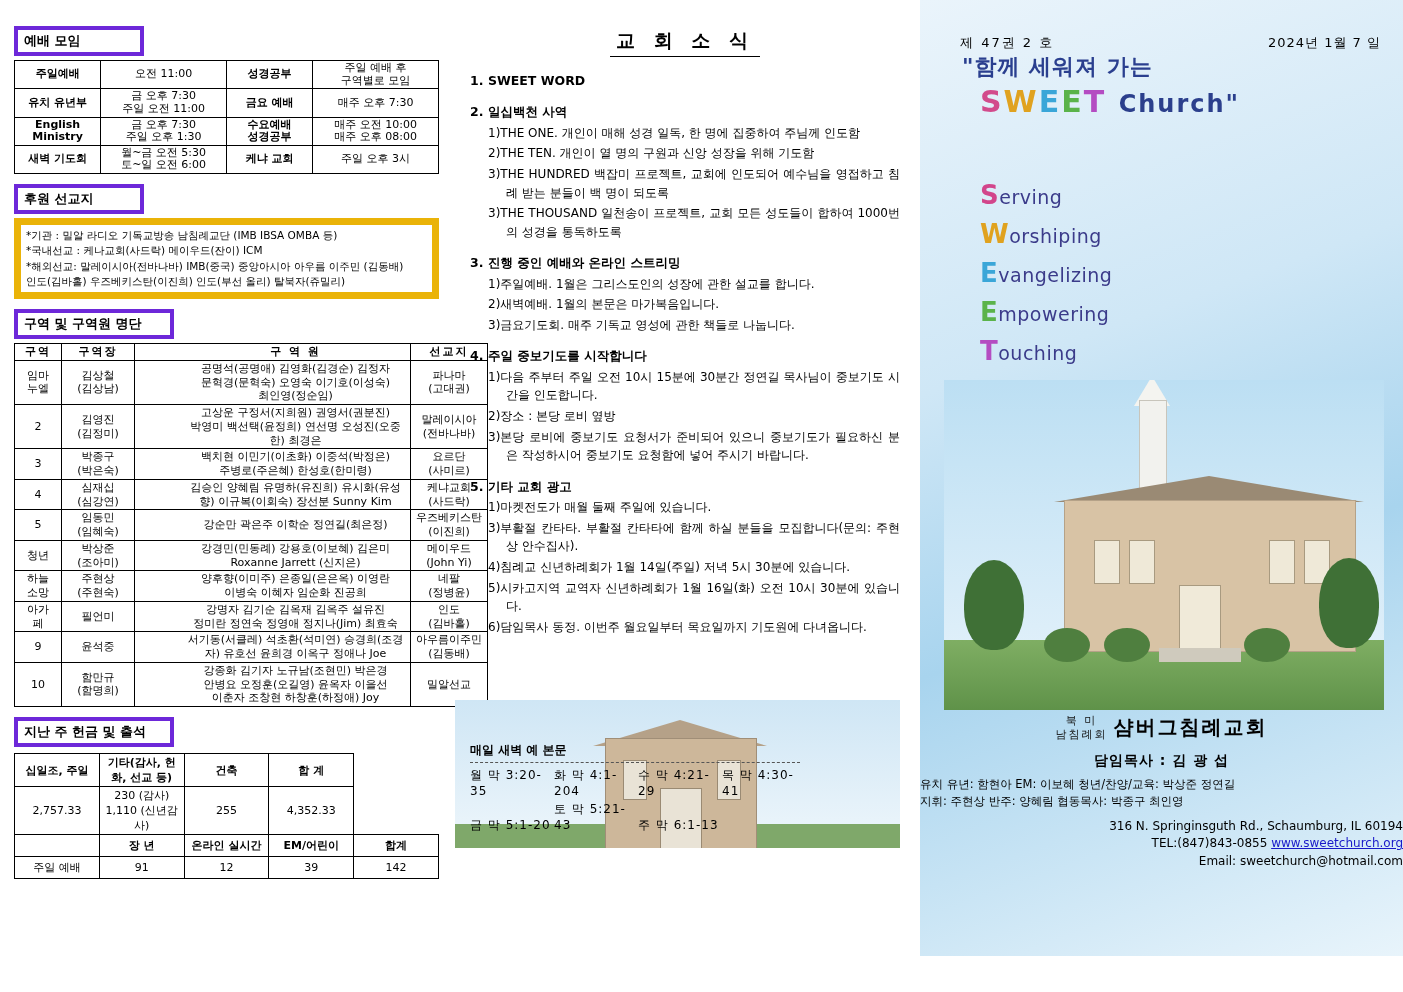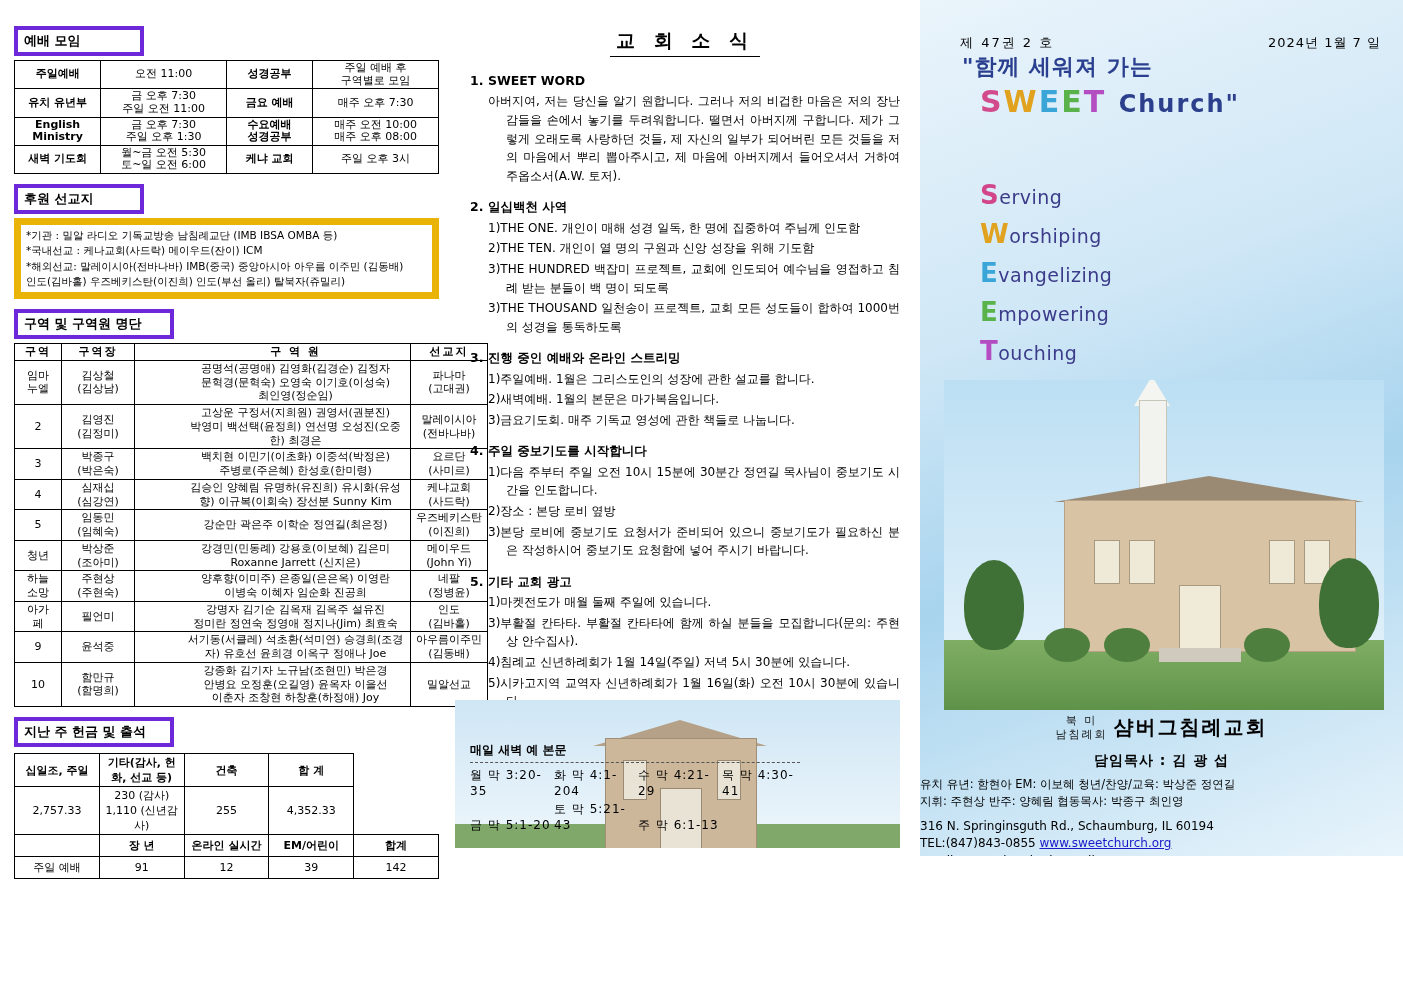--- a/index.html
+++ b/index.html
@@ -59,21 +59,21 @@
   
   .photo{position:absolute;left:455px;top:700px;width:445px;height:148px;overflow:hidden;}
   .photo .sky{position:absolute;left:0;top:0;width:100%;height:100%;background:linear-gradient(#cfe6f5,#eef6fb);}
   .photo .bldg{position:absolute;left:150px;top:38px;width:150px;height:110px;background:#cdb79a;border:1px solid #a08e77;}
   .photo .roof{position:absolute;left:138px;top:20px;width:0;height:0;border-left:87px solid transparent;border-right:87px solid transparent;border-bottom:26px solid #b5a188;}
   .photo .door{position:absolute;left:205px;top:88px;width:40px;height:60px;background:#e9e3d6;border:1px solid #9a8a73;}
   .photo .win{position:absolute;top:60px;width:22px;height:38px;background:#e9e3d6;border:1px solid #9a8a73;}
   .photo .grass{position:absolute;left:0;bottom:0;width:100%;height:24px;background:#7fa86a;}
 
   
-  .right{position:absolute;left:920px;top:0;width:483px;height:856px;overflow:hidden;background:linear-gradient(160deg,#eaf4fb 0%,#cfe7f6 35%,#a8d4ee 60%,#e8f4fb 100%);}
+  .right{position:absolute;left:920px;top:0;width:483px;height:956px;overflow:hidden;background:linear-gradient(160deg,#eaf4fb 0%,#cfe7f6 35%,#a8d4ee 60%,#e8f4fb 100%);}
   .vol{position:absolute;left:40px;top:34px;font-size:13px;letter-spacing:2px;}
   .date{position:absolute;right:22px;top:34px;font-size:13px;letter-spacing:1px;}
   .slogan{position:absolute;left:42px;top:52px;font-size:22px;font-weight:bold;color:#2a3f8f;letter-spacing:1px;}
   .sweetlogo{position:absolute;left:60px;top:84px;font-size:30px;font-weight:bold;letter-spacing:2px;}
   .sweetlogo .s{color:#d24b8c;}
   .sweetlogo .w{color:#e0a21f;}
   .sweetlogo .e1{color:#3aa6d8;}
   .sweetlogo .e2{color:#5ab34a;}
   .sweetlogo .t{color:#b44cc2;}
   .sweetlogo .ch{color:#2b3f8c;font-size:24px;}
@@ -99,21 +99,21 @@
   .rp-win{position:absolute;top:160px;width:24px;height:42px;background:#efe9d8;border:1px solid #a89a80;}
   .rp-stairs{position:absolute;left:215px;top:268px;width:82px;height:14px;background:#cfcabd;}
   .rp-bush{position:absolute;bottom:48px;width:46px;height:34px;border-radius:50%;background:#4f7f3f;}
   .rp-tree{position:absolute;width:60px;height:90px;border-radius:50% 50% 45% 45%;background:#3f7036;}
 
   .church-name{position:absolute;left:0;right:0;top:714px;text-align:center;}
   .cn-small{font-size:11px;letter-spacing:2px;display:inline-block;vertical-align:middle;line-height:1.2;margin-right:6px;color:#111;}
   .cn-main{font-size:20px;font-weight:bold;letter-spacing:2px;vertical-align:middle;}
   .pastor{position:absolute;left:0;right:0;top:752px;text-align:center;font-size:14px;font-weight:bold;letter-spacing:1px;}
   .staff{position:absolute;left:0;right:0;top:776px;font-size:11.5px;line-height:1.5;}
-  .addr{position:absolute;left:0;right:0;top:818px;text-align:left;font-size:12px;line-height:1.45;}
+  .addr{position:absolute;left:0;right:0;top:818px;text-align:right;font-size:12px;line-height:1.45;}
   .addr a{color:#1919c9;}
 </style>
 </head>
 <body>
 
 <div class="page">
 
   <div class="left">
 
     <div class="sec-title">예배 모임</div>
@@ -259,23 +259,20 @@
         </tbody>
     </table>
   </div>
 
   <div class="mid">
     <h1>교 회 소 식</h1>
     <div class="rule"></div>
     <div id="news-items">
         <div class="item">
           <div class="item-hd"><span class="num">1.</span>SWEET WORD</div>
-          <div class="body">
-            <p class="hang">아버지여, 저는 당신을 알기 원합니다. 그러나 저의 비겁한 마음은 저의 장난감들을 손에서 놓기를 두려워합니다. 떨면서 아버지께 구합니다. 제가 그렇게 오래도록 사랑하던 것들, 제 자신의 일부가 되어버린 모든 것들을 저의 마음에서 뿌리 뽑아주시고, 제 마음에 아버지께서 들어오셔서 거하여 주옵소서(A.W. 토저).</p>
-          </div>
         </div>
         <div class="item">
           <div class="item-hd"><span class="num">2.</span>일십백천 사역</div>
           <div class="body">
             <p class="hang">1)THE ONE. 개인이 매해 성경 일독, 한 명에 집중하여 주님께 인도함</p>
             <p class="hang">2)THE TEN. 개인이 열 명의 구원과 신앙 성장을 위해 기도함</p>
             <p class="hang">3)THE HUNDRED 백잡미 프로젝트, 교회에 인도되어 예수님을 영접하고 침례 받는 분들이 백 명이 되도록</p>
             <p class="hang">3)THE THOUSAND 일천송이 프로젝트, 교회 모든 성도들이 합하여 1000번의 성경을 통독하도록</p>
           </div>
         </div>

